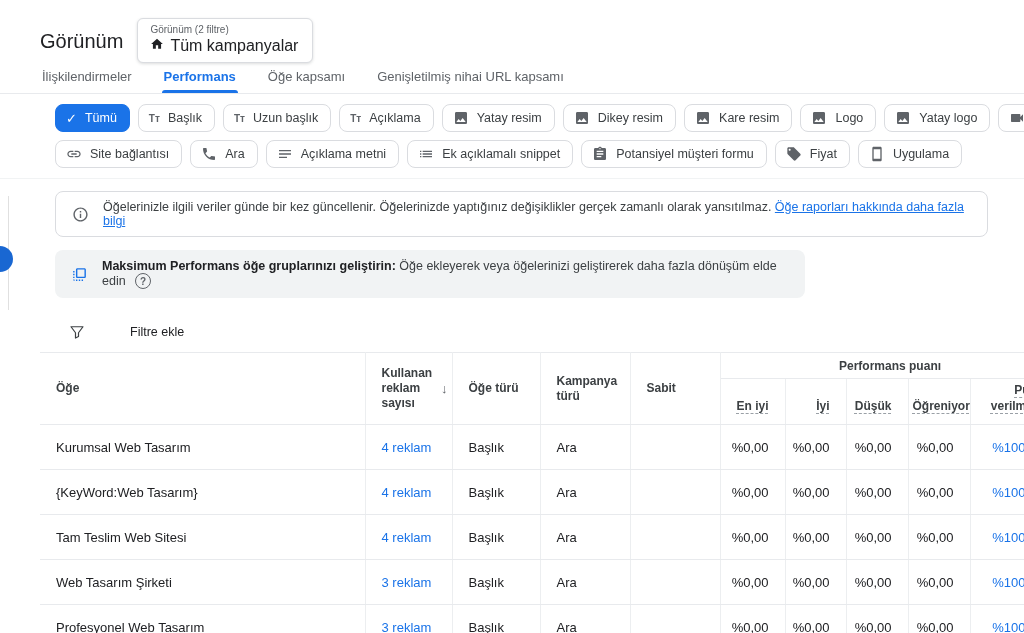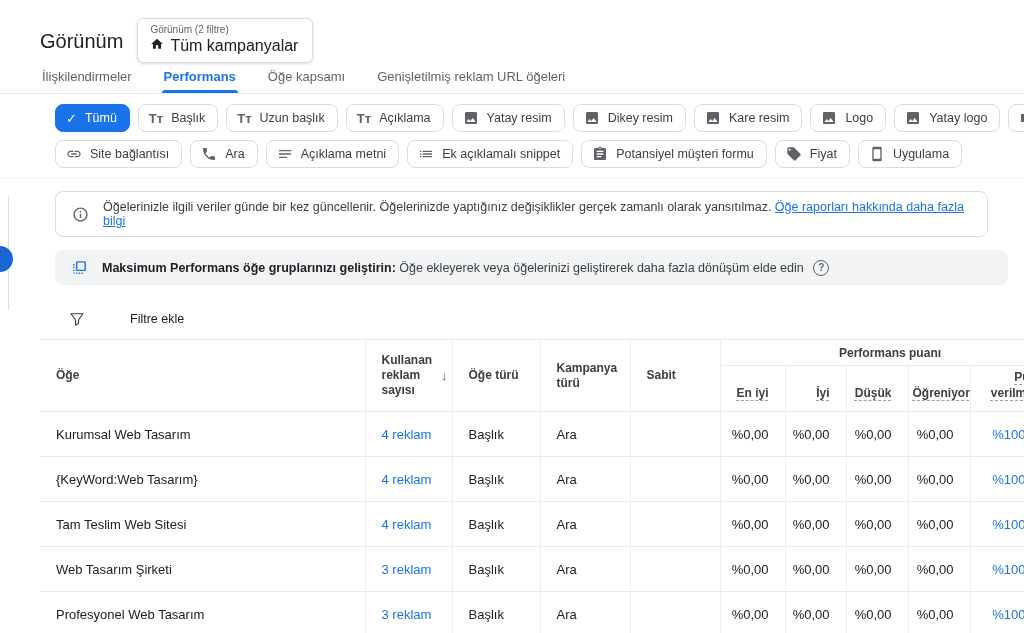--- a/index.html
+++ b/index.html
@@ -33,34 +33,34 @@
   .chip{
     flex:0 0 auto;display:inline-flex;align-items:center;gap:8px;height:28px;
     padding:0 12px 0 10px;border:1px solid #dadce0;border-radius:8px;background:#fff;
     font-family:inherit;font-size:12.5px;color:#3c4043;white-space:nowrap;cursor:pointer;
   }
   .chip .icon{color:#5f6368;display:inline-flex;align-items:center;}
   .chip .icon svg{width:16px;height:16px;}
   .chip.selected{background:#1a73e8;border-color:#1a73e8;color:#fff;}
   .chip.selected .icon{color:#fff;}
   .glyph-icon{font-style:normal;}
-  .gi-text{font-size:13px;font-weight:700;letter-spacing:0;}
+  .gi-text{font-size:10px;font-weight:700;letter-spacing:0;}
   .gi-check{font-size:13px;font-weight:700;}
   .gi-sortdesc{font-size:13px;}
 
   
   .info-banner{
     margin:12px 0 0 55px;width:933px;box-sizing:border-box;border:1px solid #dadce0;border-radius:8px;
     display:flex;align-items:center;gap:14px;padding:8px 16px;font-size:12.5px;color:#3c4043;background:#fff;
   }
   .info-banner .icon{color:#5f6368;display:inline-flex;}
   .info-banner .icon svg{width:17px;height:17px;}
   .info-banner .link{color:#1a73e8;text-decoration:underline;cursor:pointer;}
   .promo-banner{
-    margin:13px 0 0 55px;width:953px;box-sizing:border-box;border-radius:8px;background:#f1f3f4;
+    margin:13px 0 0 55px;width:750px;box-sizing:border-box;border-radius:8px;background:#f1f3f4;
     display:flex;align-items:center;gap:14px;padding:9px 16px;font-size:12.5px;color:#3c4043;
   }
   .promo-banner .icon{color:#1a73e8;display:inline-flex;}
   .promo-banner .icon svg{width:17px;height:17px;}
   .promo-bold{font-weight:700;color:#202124;}
   .help-circle{
     width:14px;height:14px;border:1.4px solid #5f6368;border-radius:50%;color:#5f6368;
     font-size:10px;font-weight:700;display:inline-flex;align-items:center;justify-content:center;
     margin-left:6px;flex:0 0 auto;cursor:pointer;
   }
@@ -124,21 +124,21 @@
 
       <div class="tab active">
         <span>Performans</span>
       </div>
 
       <div class="tab">
         <span>Öğe kapsamı</span>
       </div>
 
       <div class="tab">
-        <span>Genişletilmiş reklam URL öğeleri</span>
+        <span>Genişletilmiş nihai URL kapsamı</span>
       </div>
 
   </div>
 
   <div class="chips">
     <div class="chip-row">
 
         <button class="chip selected">
           <span class="icon glyph-icon gi-check">✓</span>
           <span class="chip-label">Tümü</span>

